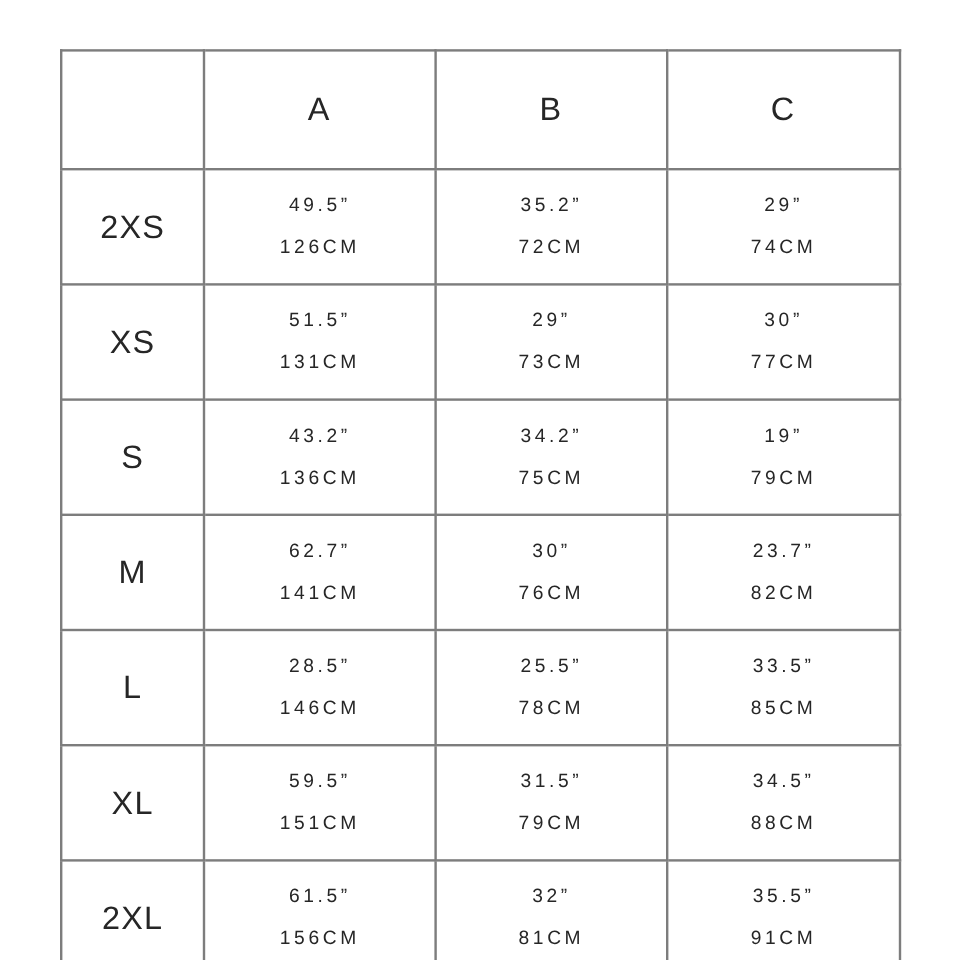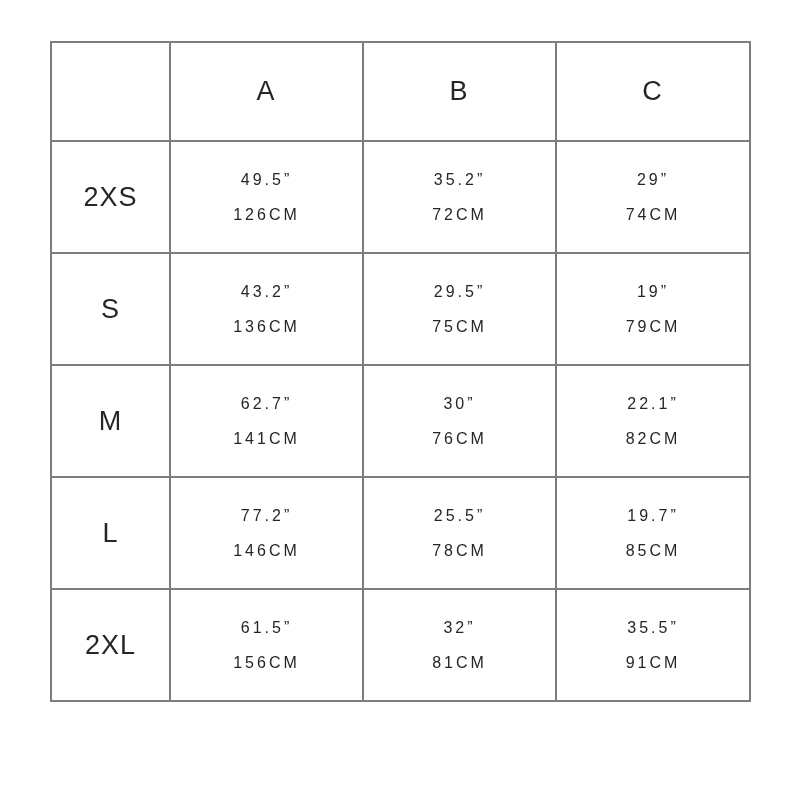--- a/index.html
+++ b/index.html
@@ -27,21 +27,21 @@
   table.size-chart col.c-c { width: 194px; }
   table.size-chart th, table.size-chart td {
     border: 2px solid #7d7d7d;
     padding: 0;
     text-align: center;
     vertical-align: middle;
     color: #262626;
     font-weight: 400;
   }
   tr.header-row { height: 99px; }
-  tr.data-row { height: 112px; }
+  tr.data-row { height: 96px; }
   .col-header {
     font-size: 27px;
     letter-spacing: 2px;
   }
   .row-header {
     font-size: 27px;
     letter-spacing: 1px;
   }
   .measure-line {
     font-size: 16px;
@@ -79,62 +79,92 @@
           <td>
             <div class="measure-line">35.2”</div>
             <div class="measure-line">72CM</div>
           </td>
           <td>
             <div class="measure-line">29”</div>
             <div class="measure-line">74CM</div>
           </td>
         </tr>
         <tr class="data-row">
+          <th class="row-header">XS</th>
+          <td>
+            <div class="measure-line">51.5”</div>
+            <div class="measure-line">131CM</div>
+          </td>
+          <td>
+            <div class="measure-line">29”</div>
+            <div class="measure-line">73CM</div>
+          </td>
+          <td>
+            <div class="measure-line">30”</div>
+            <div class="measure-line">77CM</div>
+          </td>
+        </tr>
+        <tr class="data-row">
           <th class="row-header">S</th>
           <td>
             <div class="measure-line">43.2”</div>
             <div class="measure-line">136CM</div>
           </td>
           <td>
-            <div class="measure-line">29.5”</div>
+            <div class="measure-line">34.2”</div>
             <div class="measure-line">75CM</div>
           </td>
           <td>
             <div class="measure-line">19”</div>
             <div class="measure-line">79CM</div>
           </td>
         </tr>
         <tr class="data-row">
           <th class="row-header">M</th>
           <td>
             <div class="measure-line">62.7”</div>
             <div class="measure-line">141CM</div>
           </td>
           <td>
             <div class="measure-line">30”</div>
             <div class="measure-line">76CM</div>
           </td>
           <td>
-            <div class="measure-line">22.1”</div>
+            <div class="measure-line">23.7”</div>
             <div class="measure-line">82CM</div>
           </td>
         </tr>
         <tr class="data-row">
           <th class="row-header">L</th>
           <td>
-            <div class="measure-line">77.2”</div>
+            <div class="measure-line">28.5”</div>
             <div class="measure-line">146CM</div>
           </td>
           <td>
             <div class="measure-line">25.5”</div>
             <div class="measure-line">78CM</div>
           </td>
           <td>
-            <div class="measure-line">19.7”</div>
+            <div class="measure-line">33.5”</div>
             <div class="measure-line">85CM</div>
+          </td>
+        </tr>
+        <tr class="data-row">
+          <th class="row-header">XL</th>
+          <td>
+            <div class="measure-line">59.5”</div>
+            <div class="measure-line">151CM</div>
+          </td>
+          <td>
+            <div class="measure-line">31.5”</div>
+            <div class="measure-line">79CM</div>
+          </td>
+          <td>
+            <div class="measure-line">34.5”</div>
+            <div class="measure-line">88CM</div>
           </td>
         </tr>
         <tr class="data-row">
           <th class="row-header">2XL</th>
           <td>
             <div class="measure-line">61.5”</div>
             <div class="measure-line">156CM</div>
           </td>
           <td>
             <div class="measure-line">32”</div>

